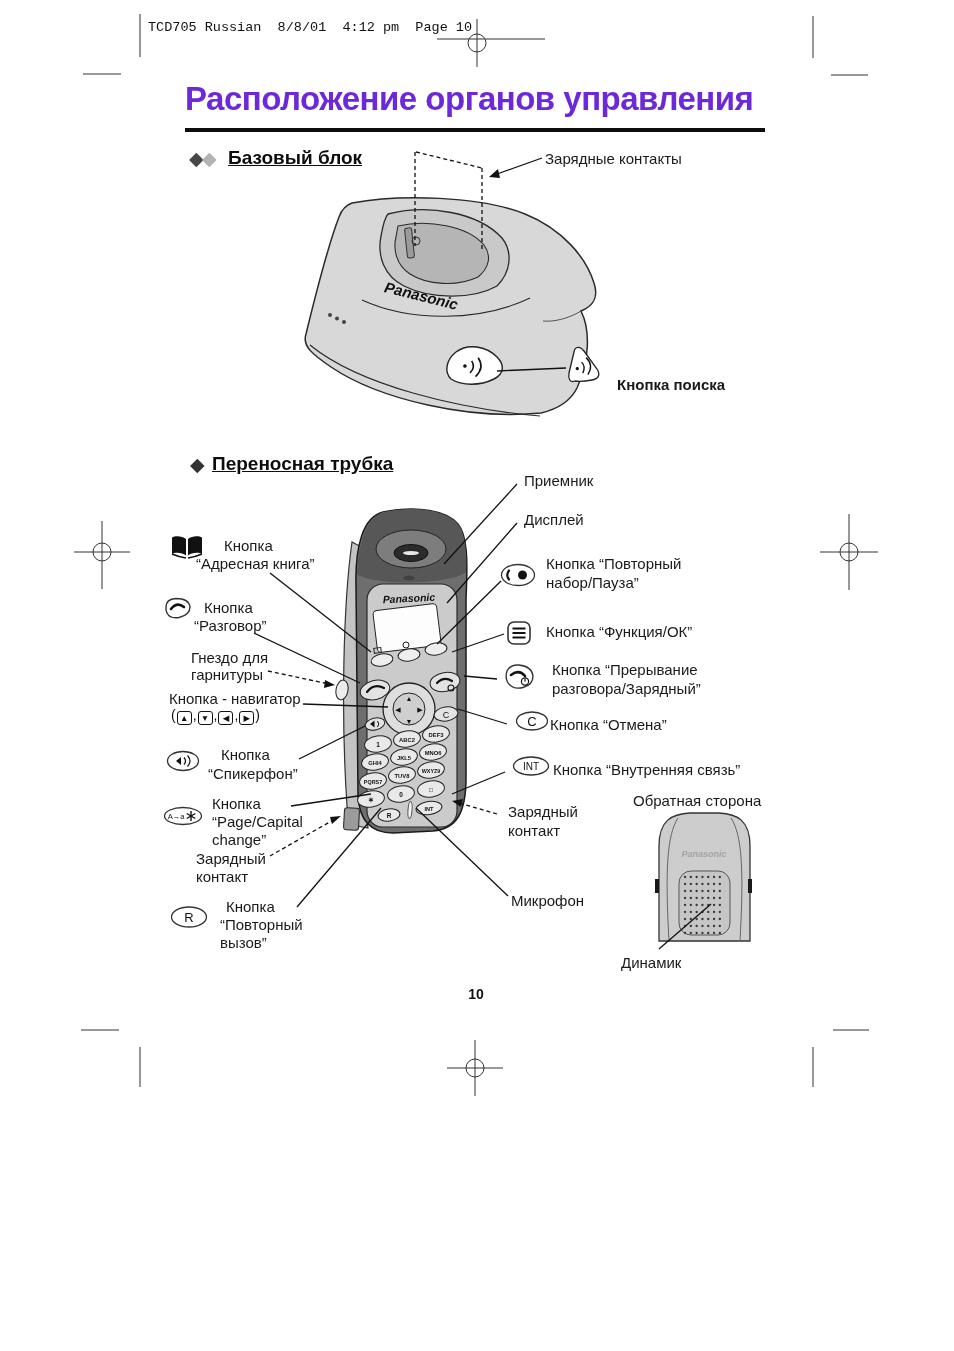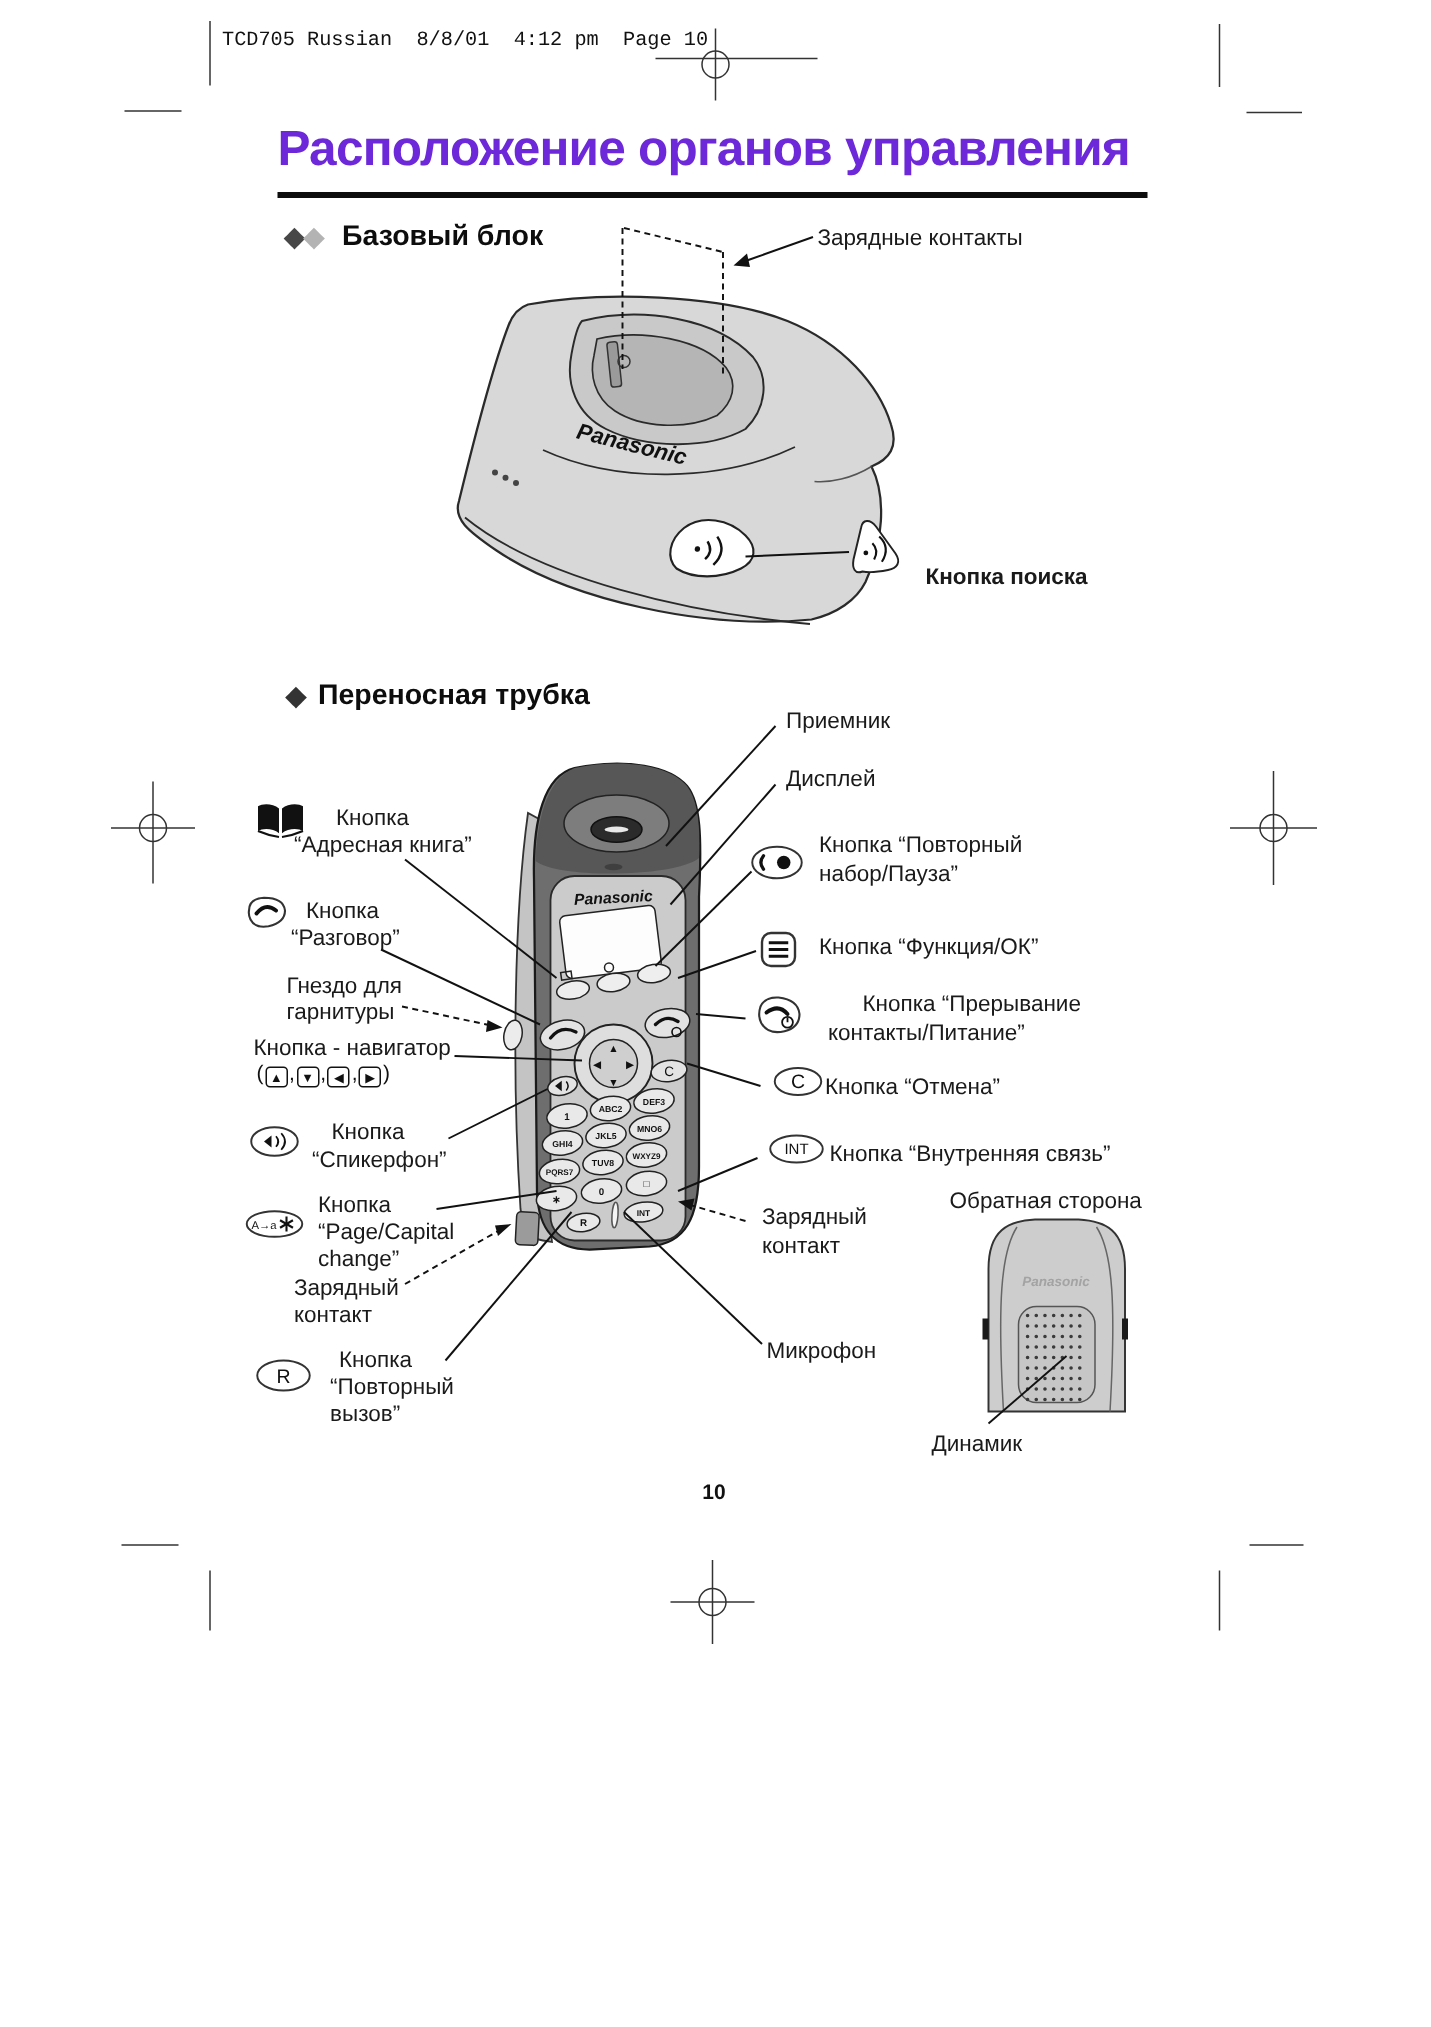--- a/index.html
+++ b/index.html
@@ -4,21 +4,21 @@
 <style>
   html,body{margin:0;padding:0;background:#fff;}
   .page{position:relative;width:954px;height:1351px;background:#fff;overflow:hidden;
         font-family:"Liberation Sans",sans-serif;color:#111;}
   #artwork{position:absolute;left:0;top:0;z-index:1;}
   .lbl{position:absolute;z-index:3;font-size:15px;line-height:18px;color:#1a1a1a;white-space:nowrap;}
   .hdr{position:absolute;left:148px;top:20px;z-index:3;font-family:"Liberation Mono","DejaVu Sans Mono",monospace;
        font-size:13.5px;white-space:pre;color:#111;}
   .title{position:absolute;left:185px;top:80px;z-index:3;font-size:33px;font-weight:bold;letter-spacing:-0.5px;color:#6d28d9;}
   .rule{position:absolute;left:185px;top:128px;width:580px;height:4px;background:#0d0d0d;z-index:3;}
-  .h2{position:absolute;z-index:3;font-size:19px;font-weight:bold;color:#0d0d0d;}
+  .h2{position:absolute;z-index:3;font-size:19px;font-weight:bold;color:#0d0d0d;text-decoration:underline;}
   .diamond{position:absolute;z-index:3;font-size:19px;line-height:19px;}
   .icon{position:absolute;z-index:3;}
   .arrowsrow{position:absolute;z-index:3;font-size:14px;}
   .abox{display:inline-block;border:1.4px solid #111;border-radius:3px;width:13px;height:12px;
         font-size:8.5px;line-height:12px;text-align:center;vertical-align:-1px;margin:0 1px;}
   .pageno{position:absolute;left:456px;top:986px;width:40px;text-align:center;z-index:3;font-size:14px;font-weight:bold;}
 </style>
 </head>
 <body>
 
@@ -239,22 +239,22 @@
   <div class="lbl" style="left:617px;top:376px;font-weight:bold;">Кнопка поиска</div>
 
   <span class="diamond" style="left:190px;top:455px;color:#333;">◆</span>
   <div class="h2" style="left:212px;top:453px;">Переносная трубка</div>
 
   <div class="lbl" style="left:524px;top:472px;">Приемник</div>
   <div class="lbl" style="left:524px;top:511px;">Дисплей</div>
   <div class="lbl" style="left:546px;top:555px;">Кнопка “Повторный</div>
   <div class="lbl" style="left:546px;top:574px;">набор/Пауза”</div>
   <div class="lbl" style="left:546px;top:623px;">Кнопка “Функция/ОК”</div>
-  <div class="lbl" style="left:552px;top:661px;margin-left:23px;">Кнопка “Прерывание</div>
-  <div class="lbl" style="left:552px;top:680px;">контакты/Питание”</div>
+  <div class="lbl" style="left:552px;top:661px;">Кнопка “Прерывание</div>
+  <div class="lbl" style="left:552px;top:680px;">разговора/Зарядный”</div>
   <div class="lbl" style="left:550px;top:716px;text-align:right;">Кнопка “Отмена”</div>
   <div class="lbl" style="left:553px;top:761px;">Кнопка “Внутренняя связь”</div>
   <div class="lbl" style="left:633px;top:792px;">Обратная сторона</div>
   <div class="lbl" style="left:508px;top:803px;">Зарядный</div>
   <div class="lbl" style="left:508px;top:822px;">контакт</div>
   <div class="lbl" style="left:511px;top:892px;">Микрофон</div>
   <div class="lbl" style="left:621px;top:954px;">Динамик</div>
 
   <div class="lbl" style="left:224px;top:537px;">Кнопка</div>
   <div class="lbl" style="left:196px;top:555px;">“Адресная книга”</div>

